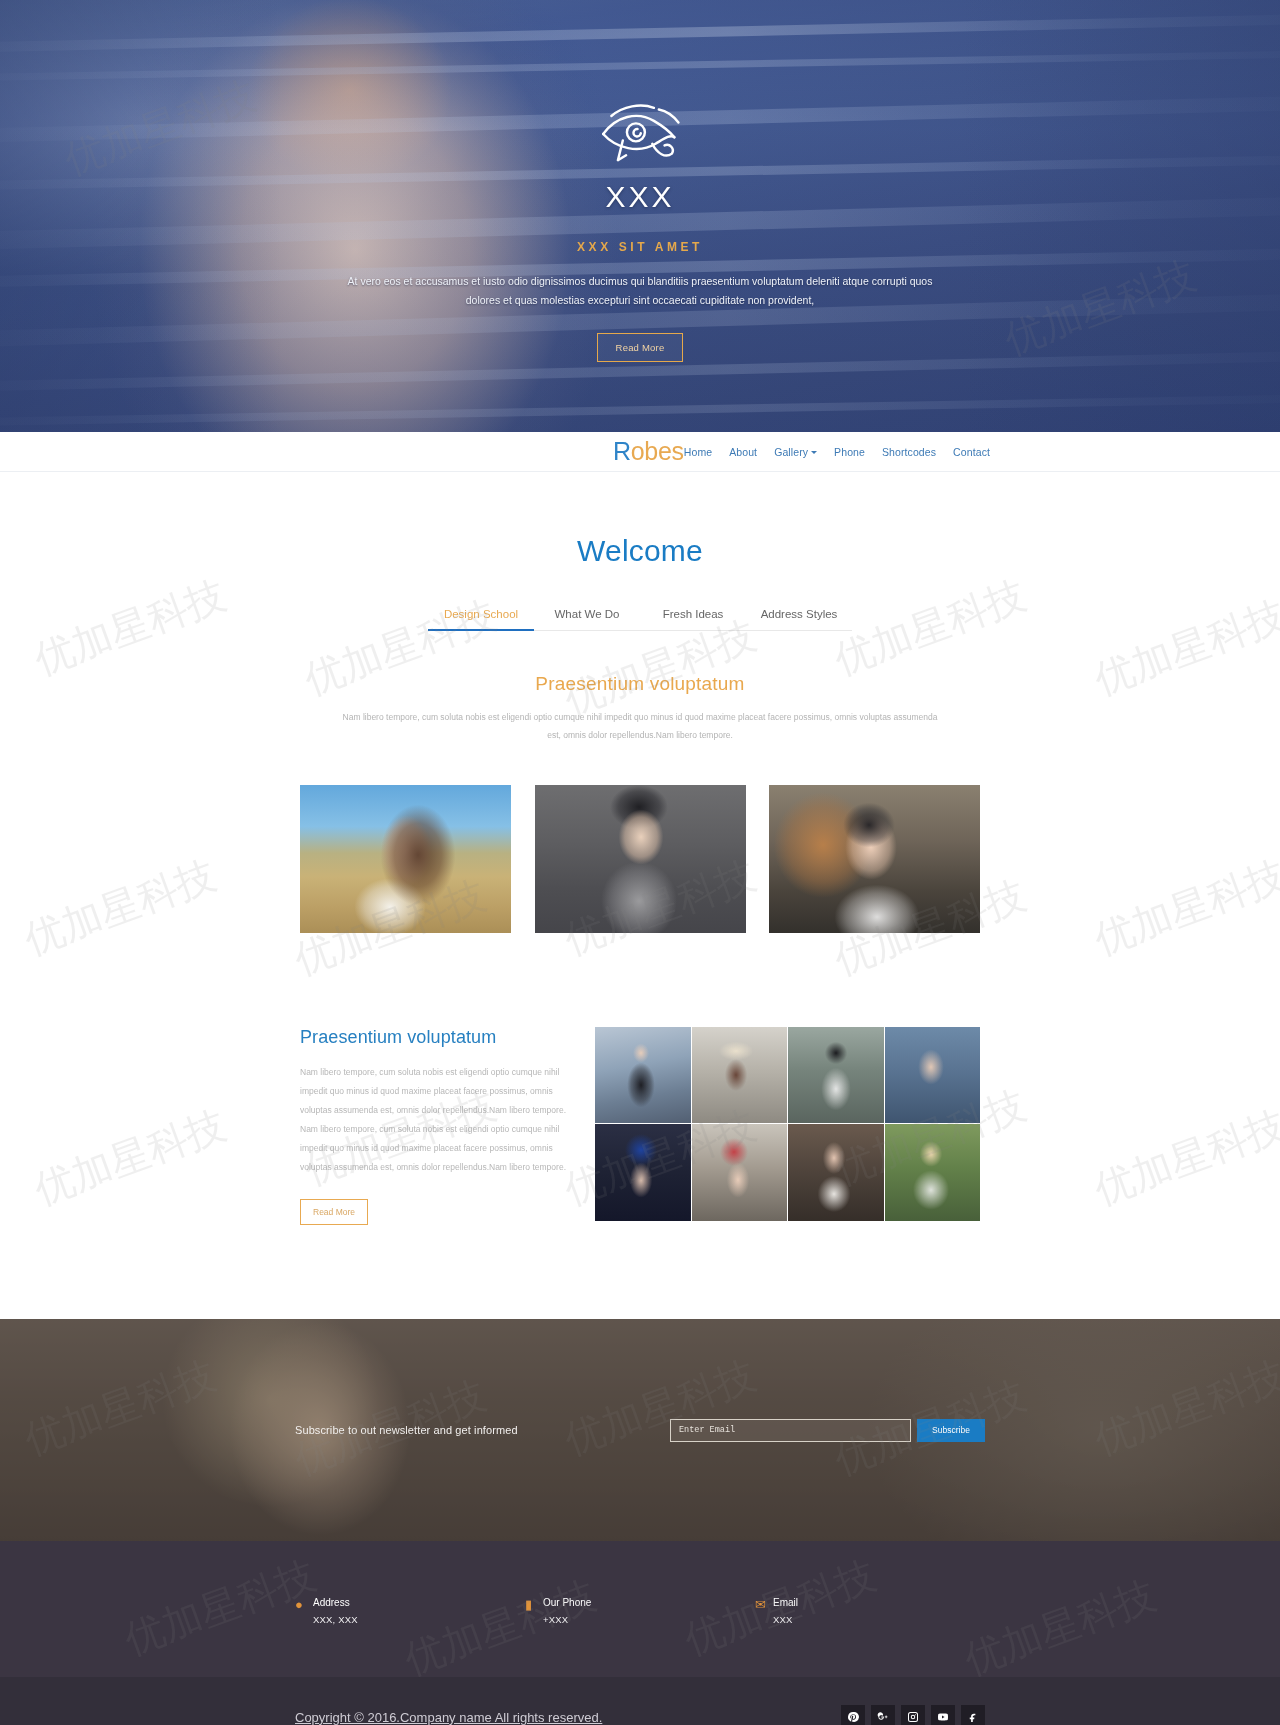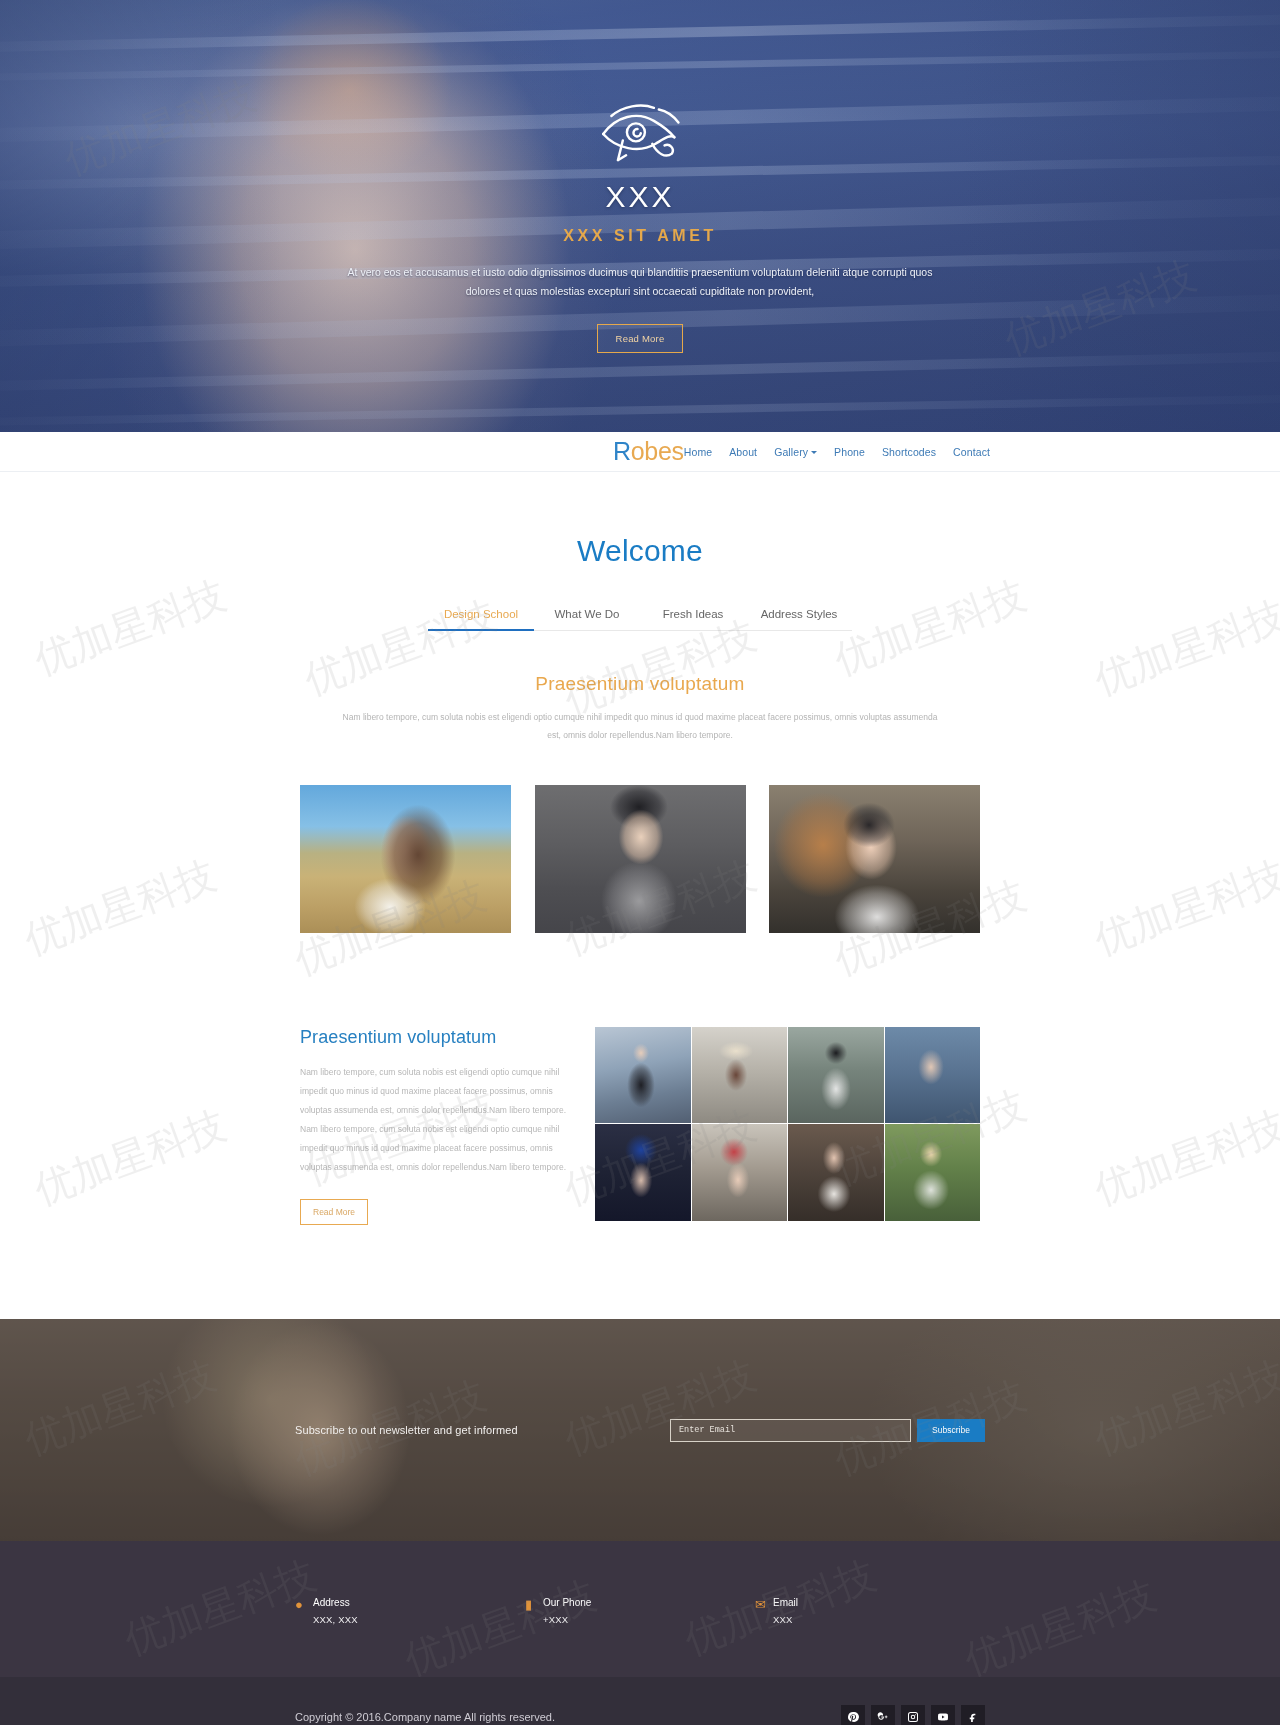--- a/index.html
+++ b/index.html
@@ -45,22 +45,22 @@
     align-items:center;
     padding-top:98px;
   }
   .hero-logo-icon { width:90px; height:72px; }
   .hero-brand {
     color:#fff; font-size:30px; letter-spacing:3px;
     font-weight:400; margin-top:10px;
     text-shadow:0 1px 3px rgba(20,30,60,0.5);
   }
   .hero-tag {
-    color:#e5a84b; font-size:16px; letter-spacing:3.6px;
-    font-weight:700; margin-top:13px;
+    color:#e5a84b; font-size:12px; letter-spacing:3.6px;
+    font-weight:700; margin-top:26px;
   }
   .hero-desc {
     margin-top:18px; width:600px; text-align:center;
     color:#eef1f8; font-size:10.5px; line-height:1.85;
     text-shadow:0 1px 2px rgba(20,30,60,0.55);
   }
   .hero-btn {
     margin-top:22px;
     display:inline-block;
     border:1px solid #e5a84b;
@@ -263,21 +263,21 @@
   .fc-value { color:#efeef0; font-size:9.5px; margin-top:6px; letter-spacing:0.2px; }
 
   .footer-bottom {
     width:1280px; background:#332f3a; height:80px;
     display:flex; align-items:center;
   }
   .fb-inner {
     width:690px; margin:0 auto; display:flex;
     align-items:center; justify-content:space-between;
   }
-  .copyright { color:#cfccd4; font-size:11px; }
+  .copyright { color:#cfccd4; font-size:13px;text-decoration:underline; }
   .socials { display:flex; gap:6px; }
   .soc {
     width:24px; height:24px; background:#201d25;
     display:flex; align-items:center; justify-content:center;
     color:#fff; font-size:11px; cursor:pointer;
   }
   .soc svg { width:12px; height:12px; fill:#fff; }
 
   
   .wm-layer {

